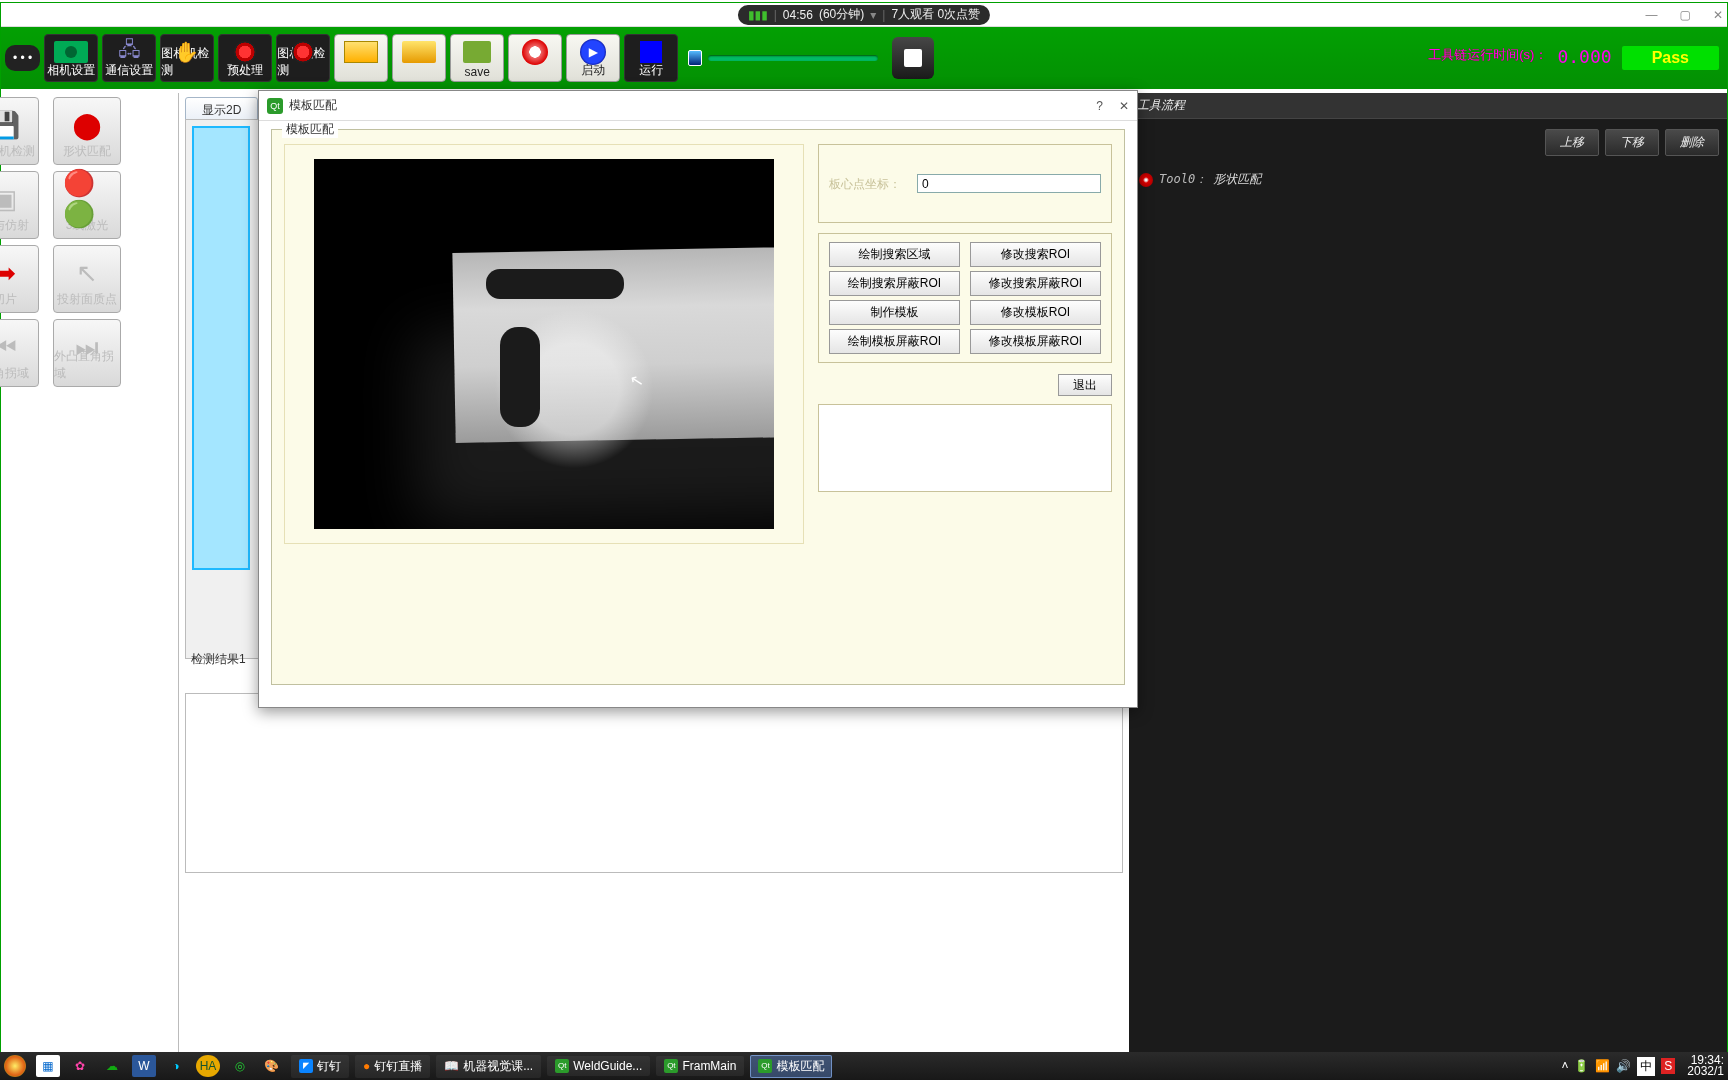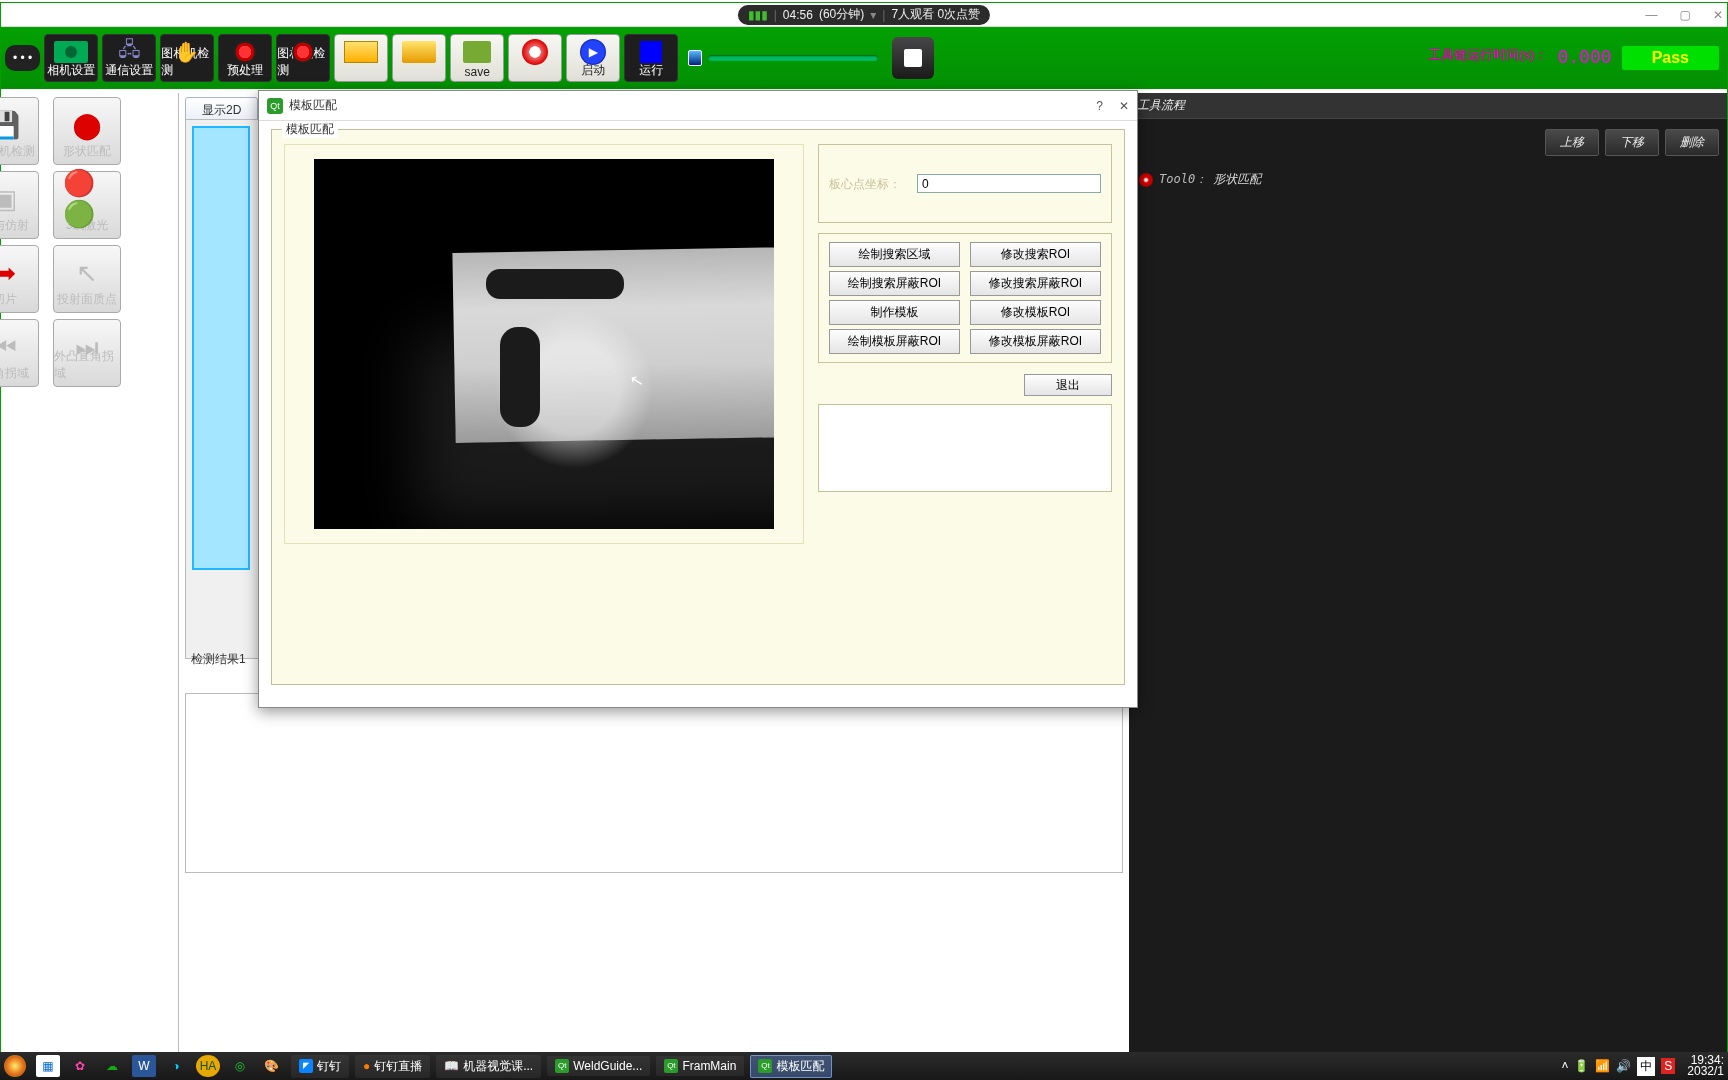--- a/index.html
+++ b/index.html
@@ -78,21 +78,21 @@
   .form-row { display: flex; align-items: flex-end; margin: 21px 0; }
   .form-row label { width: 88px; font-size: 12px; color: #c8c29a; }
   .form-row label.dark { color: #222; }
   .form-row input { flex: 1; height: 19px; border: 1px solid #8aa; background: #fff; padding: 0 4px; font-size: 12px; }
   .btn-grid { display: grid; grid-template-columns: 1fr 1fr; gap: 4px 10px; }
   .wbtn { padding: 3px 6px; background: linear-gradient(#fdfdfd,#e5e5e5); border: 1px solid #999; font-size: 12px; text-align: center; cursor: pointer; }
   .wbtn.l { grid-column: 1; }
   .wbtn.r { grid-column: 2; }
   .red-box { border: 2px solid #d40000; background: #fcfbe8; padding: 8px 10px; }
   .exit-row { text-align: right; margin-top: 4px; }
-  .exit-btn { padding: 3px 31px; background: linear-gradient(#fdfdfd,#e5e5e5); border: 1px solid #999; font-size: 12px; cursor: pointer; }
+  .exit-btn { padding: 3px 14px; background: linear-gradient(#fdfdfd,#e5e5e5); border: 1px solid #999; font-size: 12px; cursor: pointer; }
   .log-box { border: 1px solid #c8c29a; background: #fff; height: 88px; }
   
   .taskbar { position: fixed; bottom: 0; left: 0; right: 0; height: 28px; background: linear-gradient(#2b2b2b,#181818); display: flex; align-items: center; padding: 0 4px; color: #fff; font-size: 11px; z-index: 100; }
   .taskbar .start { width: 22px; height: 22px; border-radius: 50%; background: radial-gradient(circle,#ffed66,#e16214 60%,#7a2 90%); margin-right: 6px; }
   .taskbar .ticon { width: 24px; height: 22px; margin: 0 4px; display: flex; align-items: center; justify-content: center; border-radius: 2px; }
   .taskbar .titem { display: flex; align-items: center; gap: 4px; padding: 3px 8px; margin: 0 3px; background: rgba(255,255,255,.06); border-radius: 2px; }
   .taskbar .titem.active { background: rgba(109,162,255,.35); box-shadow: inset 0 0 0 1px rgba(150,190,255,.6); }
   .taskbar .tray { margin-left: auto; display: flex; align-items: center; gap: 6px; }
   .taskbar .clock { text-align: right; line-height: 11px; font-size: 10px; margin-left: 6px; }
   .qt-ico { width: 14px; height: 14px; background: #2b9b2b; border-radius: 2px; font-size: 8px; color: #fff; text-align: center; line-height: 14px; }

